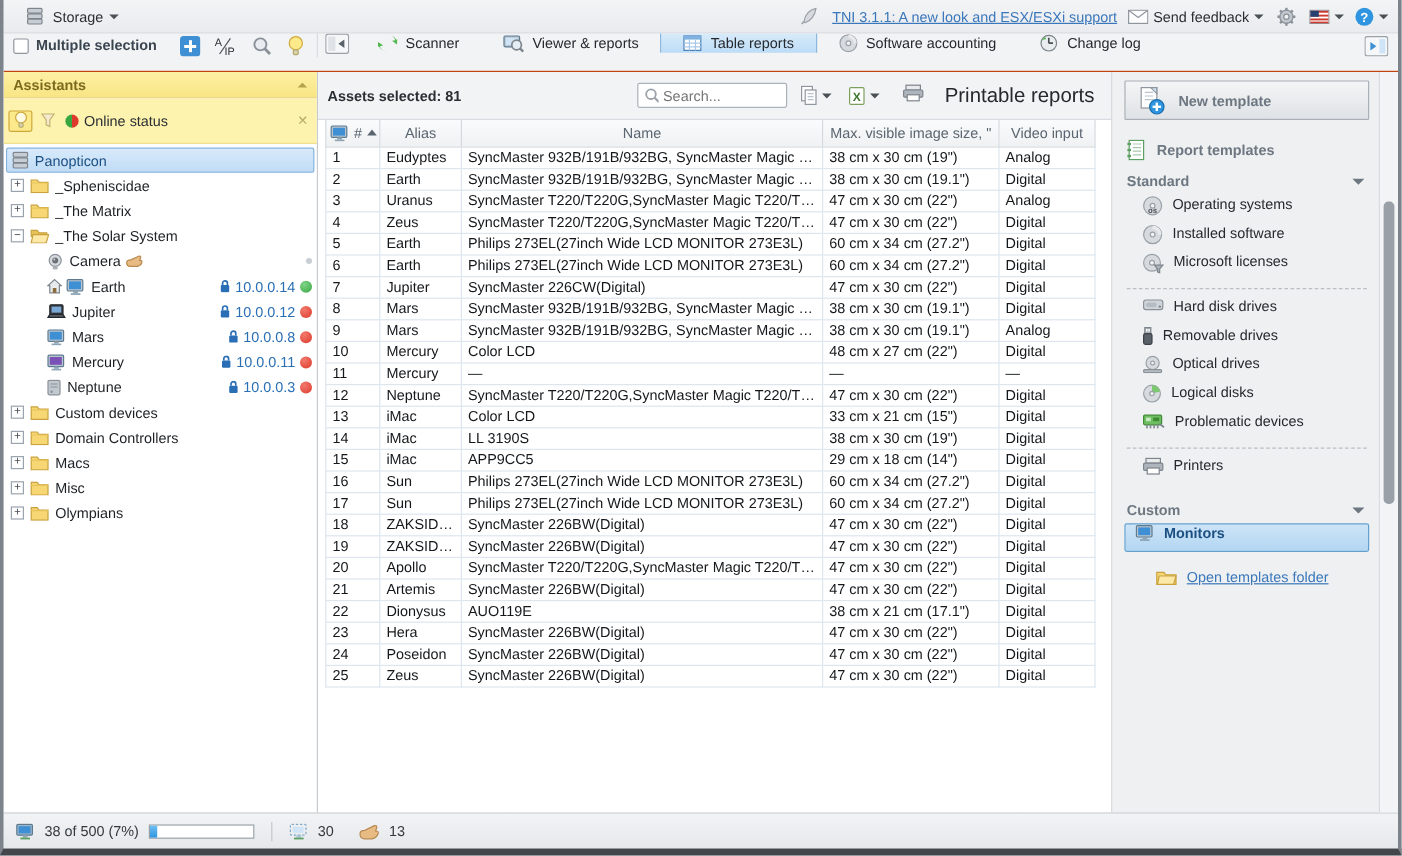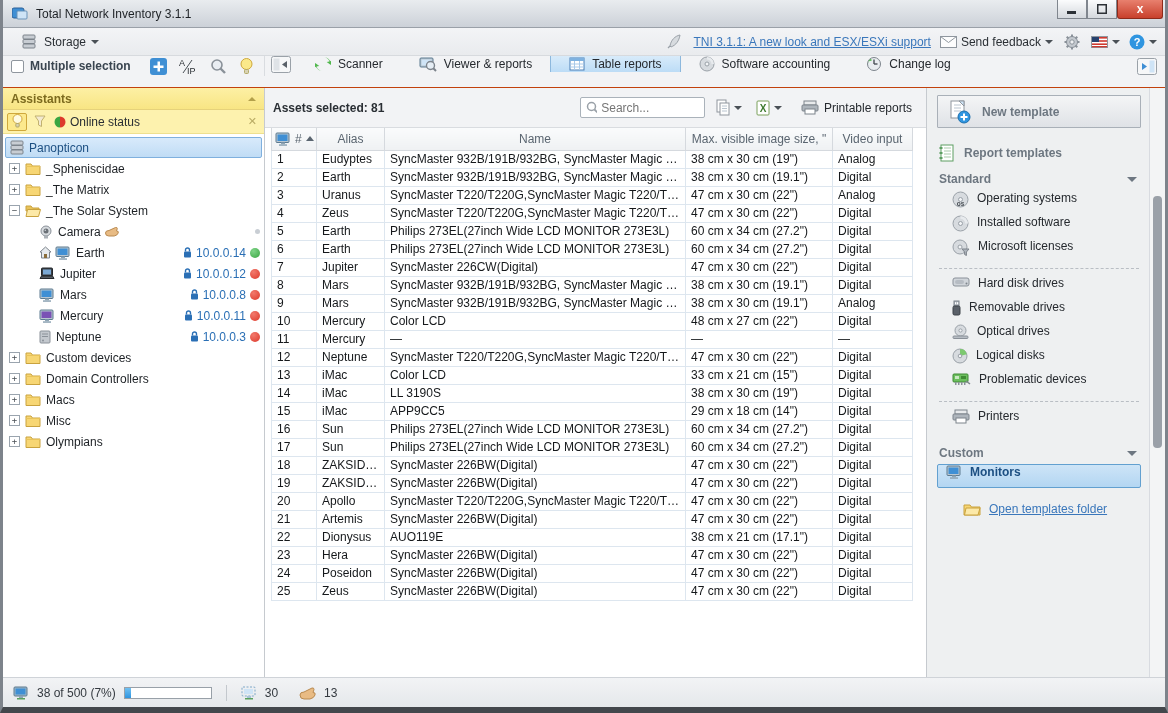--- a/index.html
+++ b/index.html
@@ -36,21 +36,21 @@
   .tab.active{ background:linear-gradient(#d8ebfa,#bcdcf6); border-left:1px solid #8db8dd; border-right:1px solid #8db8dd; }
   .collapse-btn{ display:flex; align-items:center; margin:0 6px; }
   .tab-right{ margin-left:auto; display:flex; align-items:center; padding-right:8px; }
   
   .content{ flex:1; display:flex; min-height:0; }
   
   .left-panel{ width:262px; flex:0 0 auto; background:#fff; border-right:1px solid #c6cacf; display:flex; flex-direction:column; }
   .assist-hdr{ background:linear-gradient(#fdf0a4,#f8e584); border-bottom:1px solid #e6d27a; height:22px;
     display:flex; align-items:center; padding:0 8px; font-size:12px; font-weight:bold; color:#7c6a1e; }
   .assist-hdr .up{ margin-left:auto; width:0;height:0;border-left:4px solid transparent;border-right:4px solid transparent;border-bottom:4px solid #b3a04a;}
-  .assist-row{ background:#fdf2ae; border-bottom:1px solid #efe08e; height:24px; display:flex; align-items:center; padding:0 4px; gap:3px; font-size:12px; color:#2a2f34;}
+  .assist-row{ background:#fdf2ae; border-bottom:1px solid #efe08e; height:38px; display:flex; align-items:center; padding:0 4px; gap:3px; font-size:12px; color:#2a2f34;}
   .tool-toggle{ width:20px; height:18px; display:flex; align-items:center; justify-content:center; border:1px solid transparent; border-radius:2px;}
   .tool-toggle.pressed{ background:#fce98c; border-color:#cfa83c; }
   .assist-x{ margin-left:auto; color:#b9ab64; font-size:11px; font-weight:bold; padding-right:3px;}
   .tree{ flex:1; overflow:hidden; padding-top:3px; }
   .trow{ height:21px; display:flex; align-items:center; font-size:12px; color:#1d2125; padding:0 4px 0 6px; position:relative; }
   .trow .lbl{ margin-left:5px; white-space:nowrap; }
   .trow.selected{ background:linear-gradient(#d8eafb,#c0dcf5); border:1px solid #7fb0de; border-radius:2px; margin:0 2px; padding-left:4px; color:#1c4f82;}
   .expander{ width:11px; height:11px; border:1px solid #9aa4ae; background:#fff; display:flex; align-items:center; justify-content:center;
     font-size:9px; line-height:9px; color:#4a5056; flex:0 0 auto; font-family:"DejaVu Sans Mono",monospace;}
   .exp-space{ width:11px; flex:0 0 auto;}
@@ -60,21 +60,21 @@
   .dot.offline{ background:radial-gradient(circle at 35% 30%, #f2796c, #dd3a2c); }
   .dot.tiny{ width:5px;height:5px; background:#c9ced4; margin-left:auto;}
   
   .main-panel{ flex:1; background:#fff; display:flex; flex-direction:column; border-right:1px solid #c6cacf; min-width:0;}
   .main-toolbar{ height:40px; background:#f2f3f5; border-bottom:1px solid #d9dce0; display:flex; align-items:center; padding:0 8px; gap:8px; flex:0 0 auto;}
   .assets-lbl{ font-size:12px; font-weight:bold; color:#2a2f34; }
   .searchbox{ margin-left:auto; width:125px; height:21px; border:1px solid #aab2ba; background:#fff; border-radius:2px;
     display:flex; align-items:center; padding:0 5px; gap:4px;}
   .searchbox input{ border:none; outline:none; width:100%; font-size:12px; color:#60686f; font-family:inherit; background:transparent;}
   .tbtn{ display:flex; align-items:center; gap:3px; padding:2px 3px; border-radius:2px;}
-  .printable{ display:flex; align-items:center; gap:5px; font-size:12px; color:#25292e; margin-left:8px; margin-right:6px;}
+  .printable{ display:flex; align-items:flex-start; gap:17px; font-size:17px; color:#25292e; margin-left:8px; margin-right:6px;}
   
   .tablewrap{ flex:1; overflow:hidden; padding-left:6px; background:#fff;}
   .ttable{ width:641px; border-collapse:collapse; table-layout:fixed; }
   .ttable th{ height:22px; background:linear-gradient(#fafbfc,#eff1f3); border:1px solid #d5d9de; border-top:none;
     font-size:12px; font-weight:normal; color:#5a6570; text-align:center; overflow:hidden; white-space:nowrap;}
   .ttable th:first-child{ border-left:1px solid #d5d9de;}
   .ttable td{ height:18px; font-size:12px; color:#15181b; border-right:1px solid #dde6ef; border-bottom:1px solid #dde6ef;
     padding:0 5px; white-space:nowrap; overflow:hidden; text-overflow:ellipsis; }
   .ttable td:first-child{ border-left:1px solid #dde6ef; }
   .col-num{ width:45px;} .col-alias{ width:68px;} .col-name{ width:301px;} .col-size{ width:147px;} .col-video{ width:80px;}
@@ -100,42 +100,20 @@
   .progress{ width:88px; height:12px; border:1px solid #98a0a8; background:#fff; }
   .progress .fill{ height:100%; background:linear-gradient(#6fc0f2,#2f95e0); }
   .sb-div{ width:1px; height:16px; background:#c3c8cd; margin:0 6px; }
   svg{ display:block; }
 </style>
 </head>
 <body>
 
 <div class="window">
 
-  <div class="titlebar">
-    <span class="mini-ic">
-      <svg width="16" height="14">
-          <rect x="0" y="1" width="12" height="10" rx="2" fill="#3f8fd4" stroke="#2a6199"></rect>
-          <rect x="5" y="4" width="10" height="8" rx="1" fill="#cfe4f6" stroke="#6a93b8"></rect>
-        </svg>
-    </span>
-    <span class="apptitle">Total Network Inventory 3.1.1</span>
-    <div class="winbtns">
-      <div class="winbtn">
-          <svg width="10" height="9">
-            <rect x="0" y="6" width="9" height="3" fill="#2c3136"></rect>
-          </svg>
-        </div>
-      <div class="winbtn">
-          <svg width="10" height="10">
-            <rect x="0.5" y="0.5" width="9" height="9" fill="none" stroke="#2c3136" stroke-width="2"></rect>
-          </svg>
-        </div>
-      <div class="winbtn close">x</div>
-    </div>
-  </div>
 
   <div class="menurow">
     <div class="storagebtn">
       <span class="mini-ic">
         <svg width="14" height="15">
             <g fill="#c8cdd3" stroke="#7d848c">
               <rect x="1" y="1" width="12" height="4" rx="1"></rect>
               <rect x="1" y="5.5" width="12" height="4" rx="1"></rect>
               <rect x="1" y="10" width="12" height="4" rx="1"></rect>
             </g>

